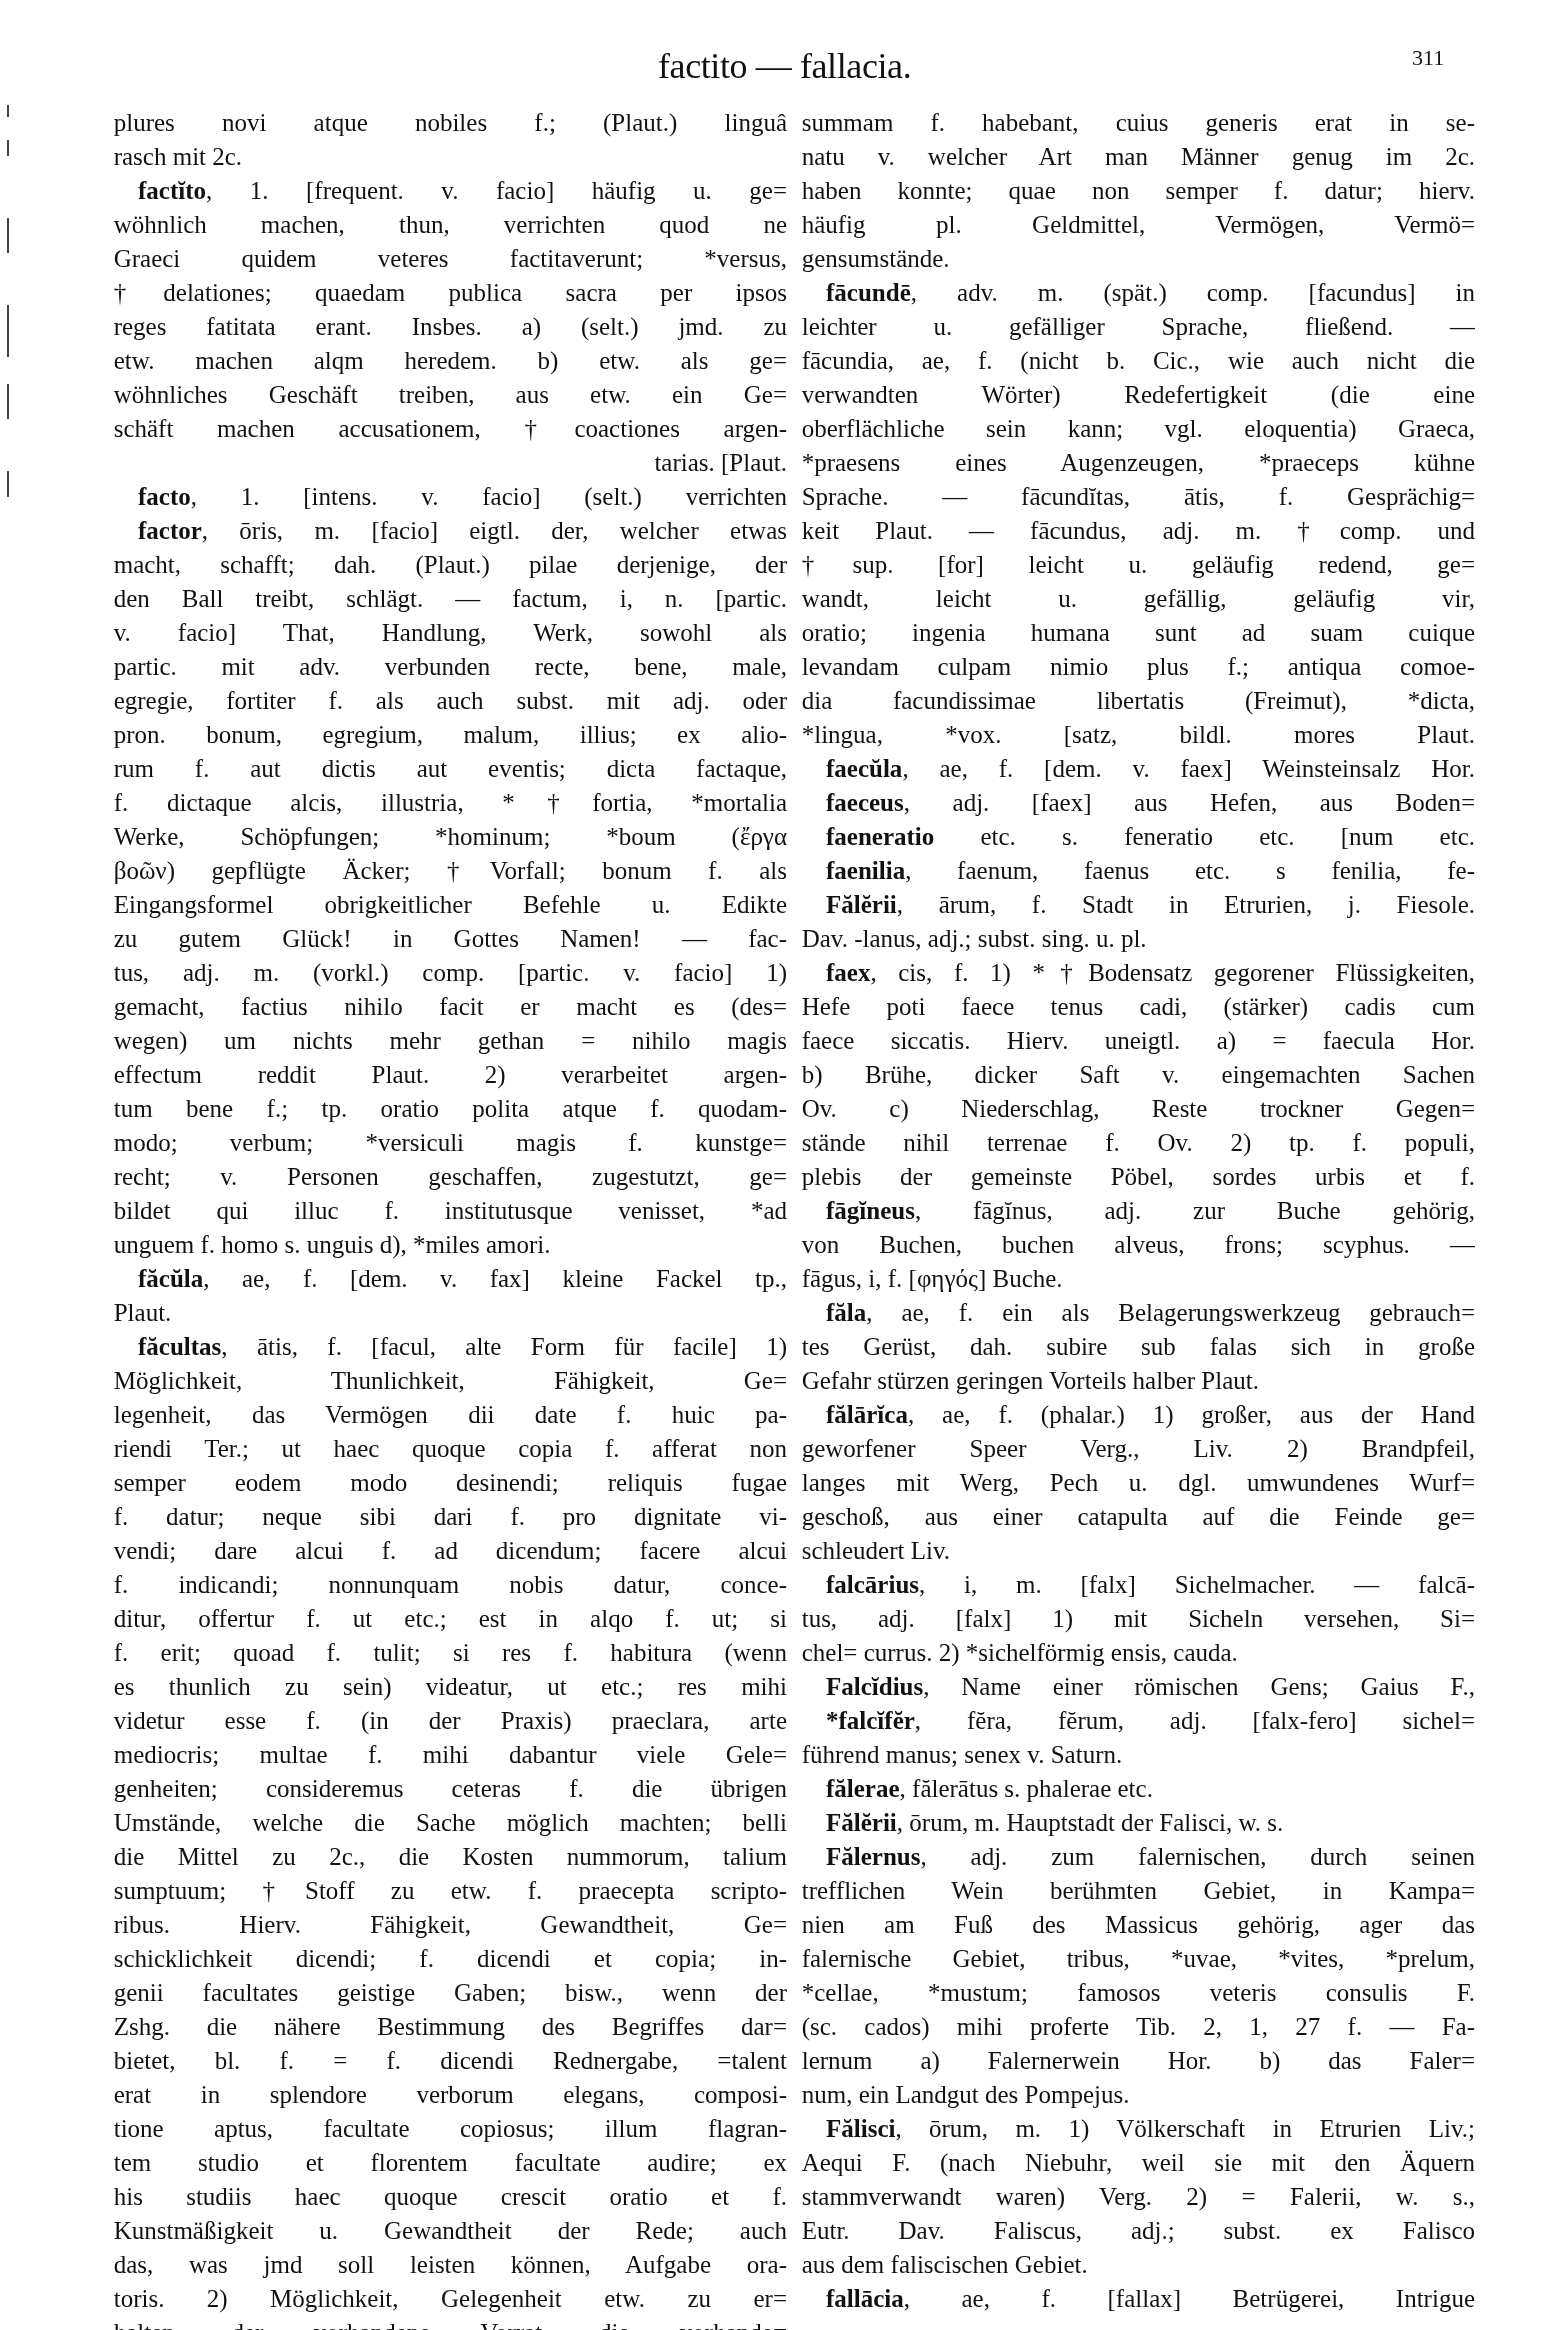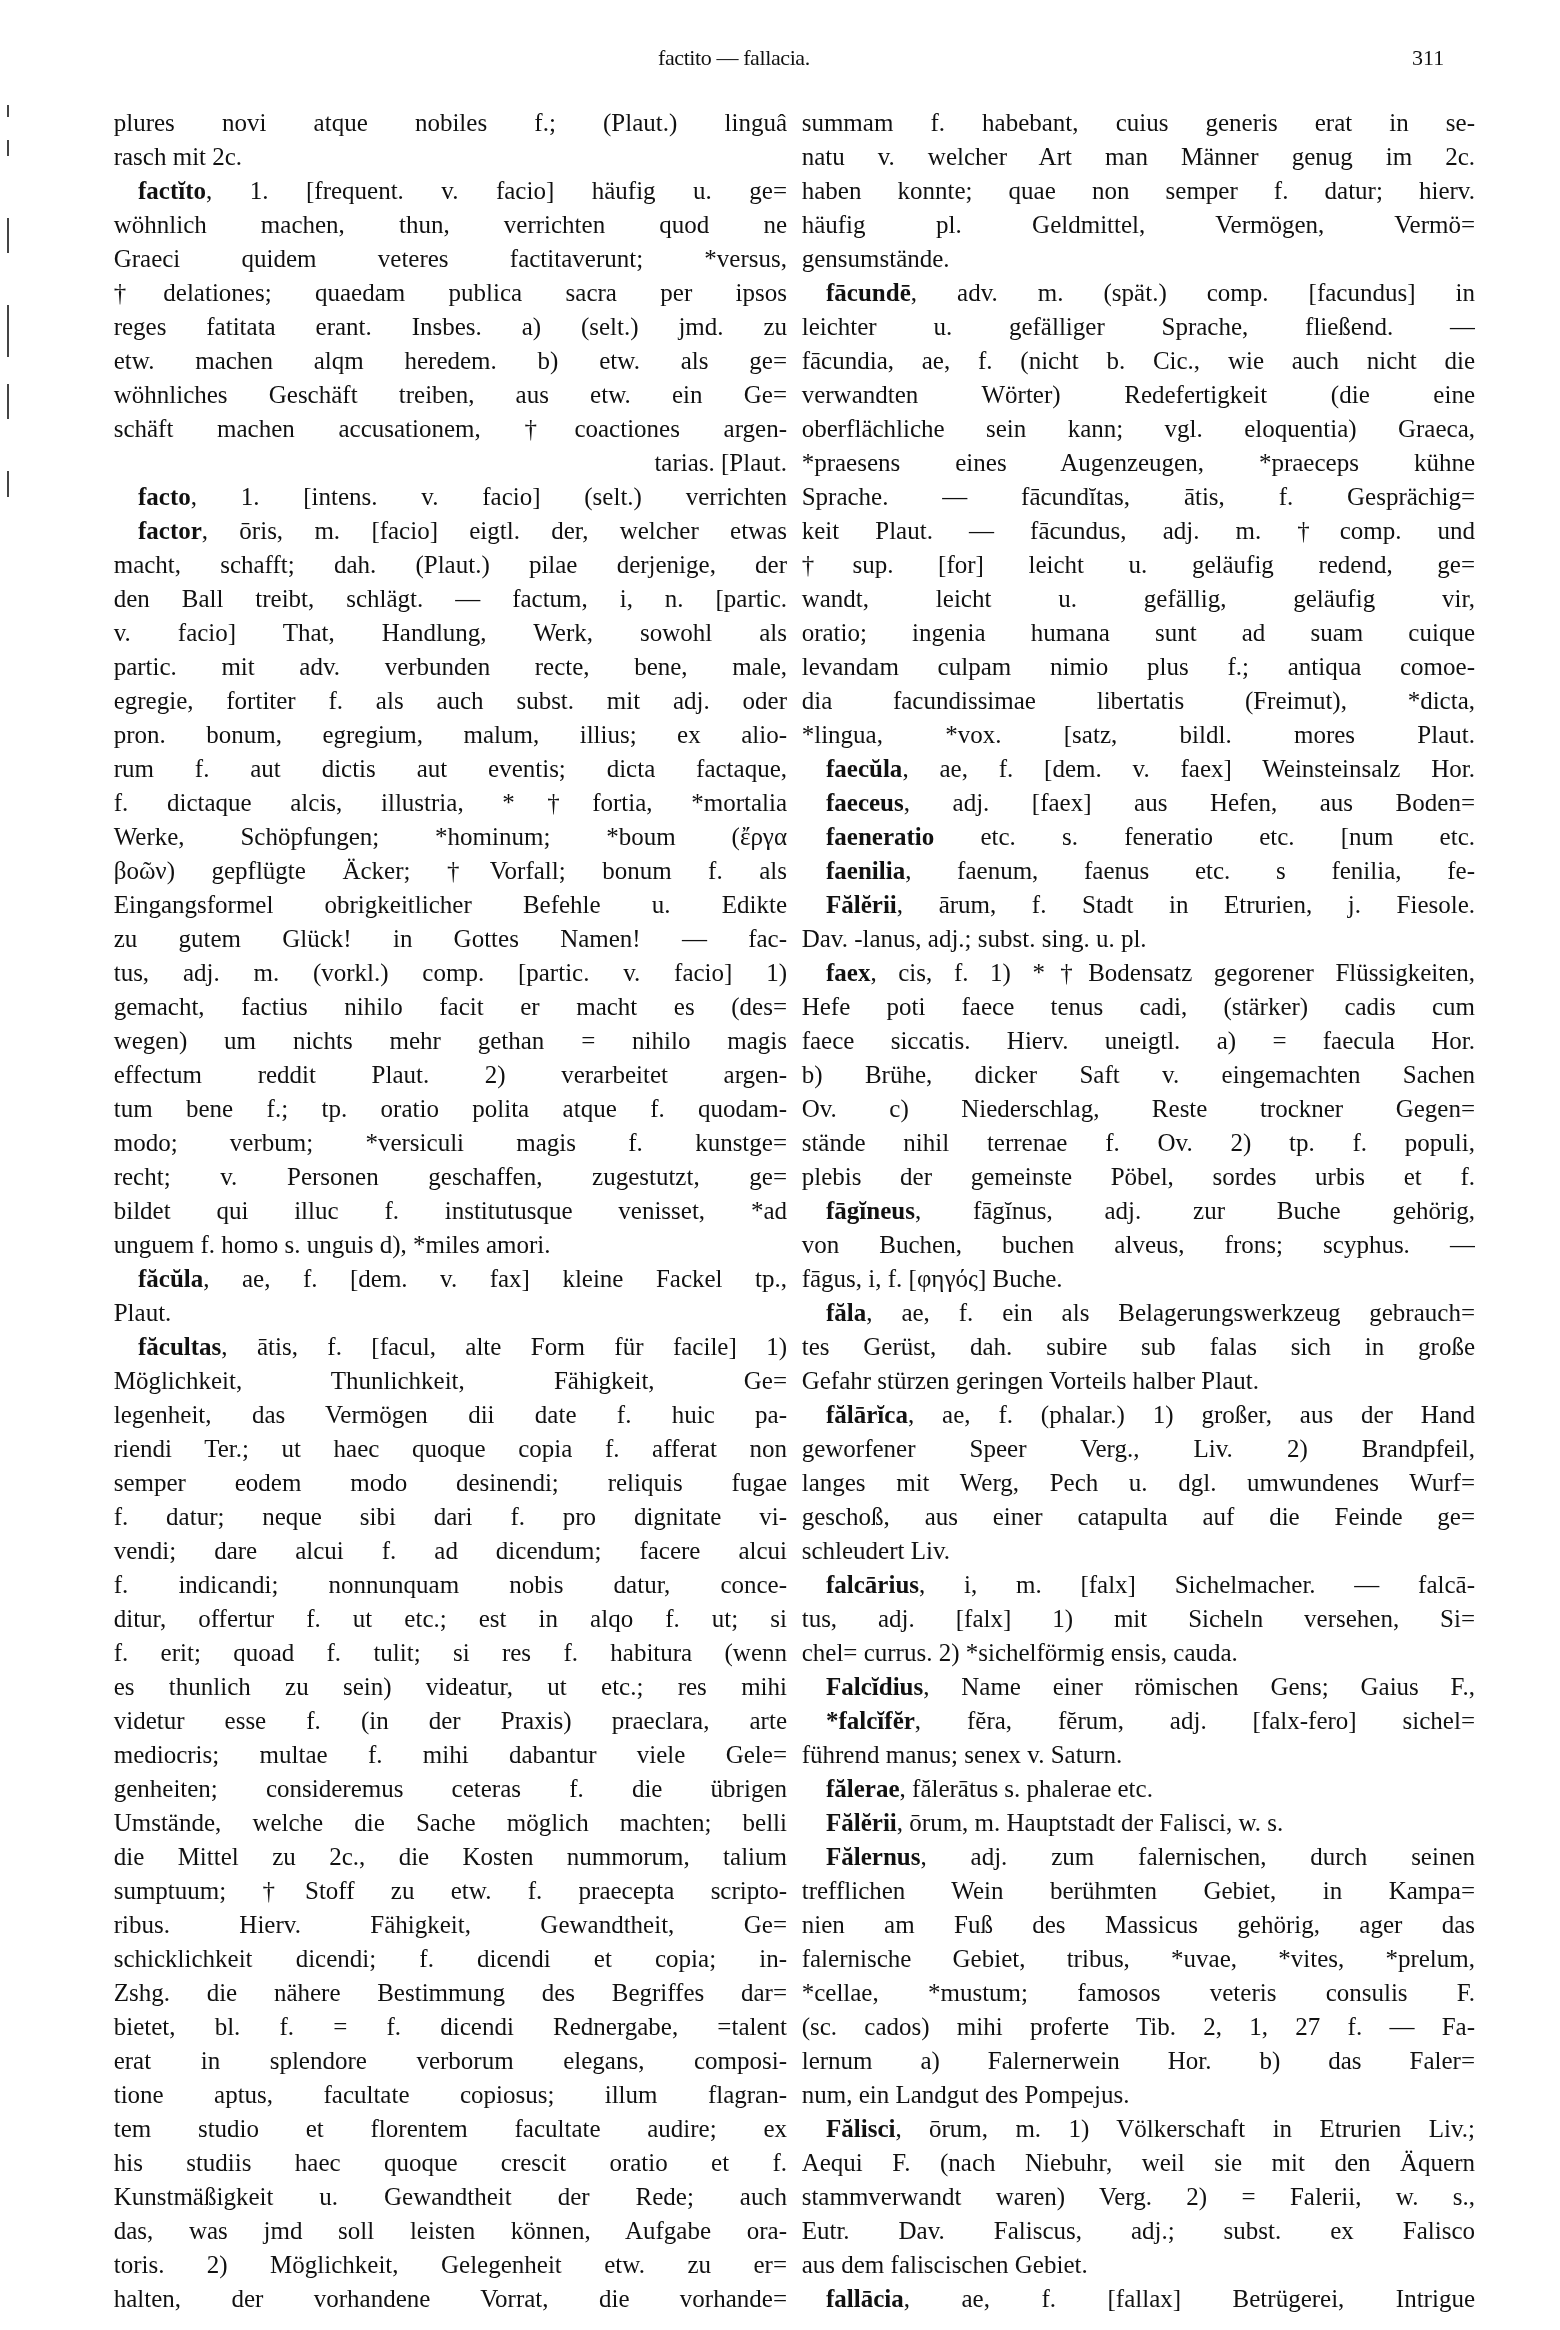--- a/index.html
+++ b/index.html
@@ -1,19 +1,19 @@
 <!DOCTYPE html>
 <html style="font-size:14px"><head>
 <meta charset="utf-8">
 <style>
   html, body { margin:0; padding:0; background:#ffffff; }
   body { width:1560px; height:2330px; position:relative; overflow:hidden;
          font-family:"Liberation Serif","DejaVu Serif",serif; color:#111; }
   .header { position:absolute; top:45px; left:0; width:1560px; height:44px; }
-  .running-head { position:absolute; left:658px; top:0; font-size:22px; letter-spacing:-0.4px; }
+  .running-head { position:absolute; left:658px; top:0; font-size:36px; letter-spacing:-0.4px; }
   .page-number { position:absolute; left:1412px; top:0; font-size:22px; }
   .col { position:absolute; top:106px; width:689px; font-size:25px; line-height:34px;
          text-align:justify; }
   .col-left { left:98px; }
   .col-right { left:786px; }
   .line { display:block; white-space:nowrap; overflow:hidden; height:34px; text-align-last:justify; }
   .line.last { text-align-last:left; }
   .line.indent { padding-left:15.7px; }
   .line.right { text-align-last:right; }
   .hw { font-weight:bold;margin-left:40px; }
@@ -86,20 +86,21 @@
     <span class="line indent">f. erit; quoad f. tulit; si res f. habitura (wenn</span>
     <span class="line indent">es thunlich zu sein) videatur, ut etc.; res mihi</span>
     <span class="line indent">videtur esse f. (in der Praxis) praeclara, arte</span>
     <span class="line indent">mediocris; multae f. mihi dabantur viele Gele=</span>
     <span class="line indent">genheiten; consideremus ceteras f. die übrigen</span>
     <span class="line indent">Umstände, welche die Sache möglich machten; belli</span>
     <span class="line indent">die Mittel zu 2c., die Kosten nummorum, talium</span>
     <span class="line indent">sumptuum; †Stoff zu etw. f. praecepta scripto-</span>
     <span class="line indent">ribus. Hierv. Fähigkeit, Gewandtheit, Ge=</span>
     <span class="line indent">schicklichkeit dicendi; f. dicendi et copia; in-</span>
+    <span class="line indent">genii facultates geistige Gaben; bisw., wenn der</span>
     <span class="line indent">Zshg. die nähere Bestimmung des Begriffes dar=</span>
     <span class="line indent">bietet, bl. f. = f. dicendi Rednergabe, =talent</span>
     <span class="line indent">erat in splendore verborum elegans, composi-</span>
     <span class="line indent">tione aptus, facultate copiosus; illum flagran-</span>
     <span class="line indent">tem studio et florentem facultate audire; ex</span>
     <span class="line indent">his studiis haec quoque crescit oratio et f.</span>
     <span class="line indent">Kunstmäßigkeit u. Gewandtheit der Rede; auch</span>
     <span class="line indent">das, was jmd soll leisten können, Aufgabe ora-</span>
     <span class="line indent">toris. 2) Möglichkeit, Gelegenheit etw. zu er=</span>
     <span class="line indent">halten, der vorhandene Vorrat, die vorhande=</span>

